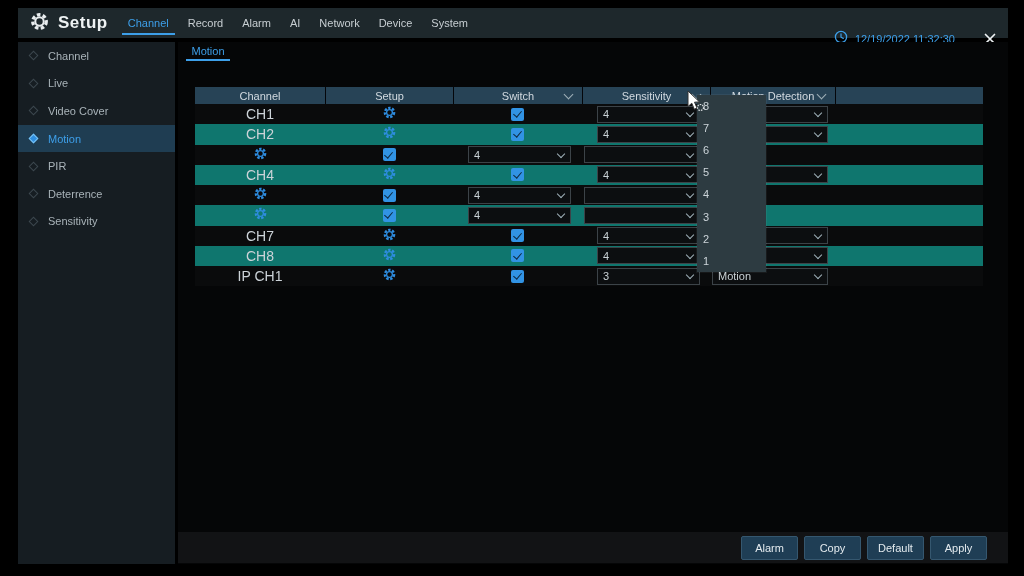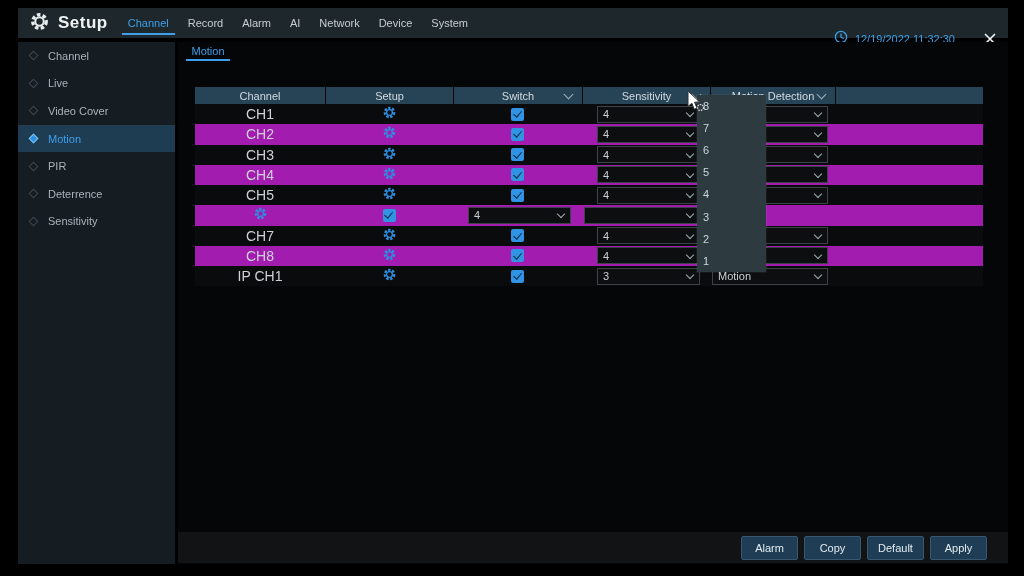--- a/index.html
+++ b/index.html
@@ -39,21 +39,21 @@
   .grid-row{display:grid;grid-template-columns:130px 128px 129px 128px 125px 148px;}
   #thead{height:17px;background:#274356;}
   .hcell{position:relative;display:flex;align-items:center;justify-content:center;
          font-size:11px;color:#d2dae0;border-left:1px solid #04060a;height:17px;}
   .hcell:first-child{border-left:none;}
   .chev{width:6px;height:6px;border-right:1.6px solid #9fb0b8;border-bottom:1.6px solid #9fb0b8;
         transform:rotate(45deg);margin-top:-3px;flex:0 0 auto;}
   .hchev{position:absolute;right:10px;top:7px;}
   .trow{height:20.25px;align-items:center;}
   .trow.dark{background:#0a0b0c;}
-  .trow.light{background:#a21caf;}
+  .trow.light{background:#0f766e;}
   .cell{display:flex;align-items:center;justify-content:center;height:100%;}
   .cell.left{justify-content:flex-start;}
   .ch-label{font-size:14px;color:#ccd3d8;}
   .checkbox{width:13px;height:13px;background:#3193e4;border-radius:2px;position:relative;}
   .checkbox::after{content:"";position:absolute;left:3.5px;top:1.5px;width:4px;height:7px;
                    border-right:1.8px solid #0e2940;border-bottom:1.8px solid #0e2940;transform:rotate(40deg);}
   .select{height:17px;background:#0c0e10;border:1px solid #3c4348;display:flex;align-items:center;
           justify-content:space-between;padding:0 6px 0 5px;font-size:11px;color:#c9d1d5;box-sizing:border-box;}
   .select .chev{width:5px;height:5px;border-right:1.4px solid #9fb0b8;border-bottom:1.4px solid #9fb0b8;margin-top:-2px;}
   .select.sens{width:103px;margin-left:15px;}
@@ -218,23 +218,20 @@
     <div class="cell left">
               <span class="select det">
                 <span class="val"></span>
                 <span class="chev"></span>
               </span>
             </div>
     <div class="cell"></div>
   </div>
           <div class="trow grid-row dark">
     <div class="cell">
-              <span class="ch-label">CH3</span>
-            </div>
-    <div class="cell">
               <span class="gear"><svg width="13" height="13" viewBox="0 0 14 14">
                   <circle cx="7" cy="7" r="5" fill="none" stroke="#2e8de0" stroke-width="2.5" stroke-dasharray="2.6 1.7"></circle>
                   <circle cx="7" cy="7" r="3.1" fill="none" stroke="#2e8de0" stroke-width="1.4"></circle>
                 </svg></span>
             </div>
     <div class="cell">
               <span class="checkbox"></span>
             </div>
     <div class="cell left">
               <span class="select sens">
@@ -271,23 +268,20 @@
             </div>
     <div class="cell left">
               <span class="select det">
                 <span class="val"></span>
                 <span class="chev"></span>
               </span>
             </div>
     <div class="cell"></div>
   </div>
           <div class="trow grid-row dark">
-    <div class="cell">
-              <span class="ch-label">CH5</span>
-            </div>
     <div class="cell">
               <span class="gear"><svg width="13" height="13" viewBox="0 0 14 14">
                   <circle cx="7" cy="7" r="5" fill="none" stroke="#2e8de0" stroke-width="2.5" stroke-dasharray="2.6 1.7"></circle>
                   <circle cx="7" cy="7" r="3.1" fill="none" stroke="#2e8de0" stroke-width="1.4"></circle>
                 </svg></span>
             </div>
     <div class="cell">
               <span class="checkbox"></span>
             </div>
     <div class="cell left">

